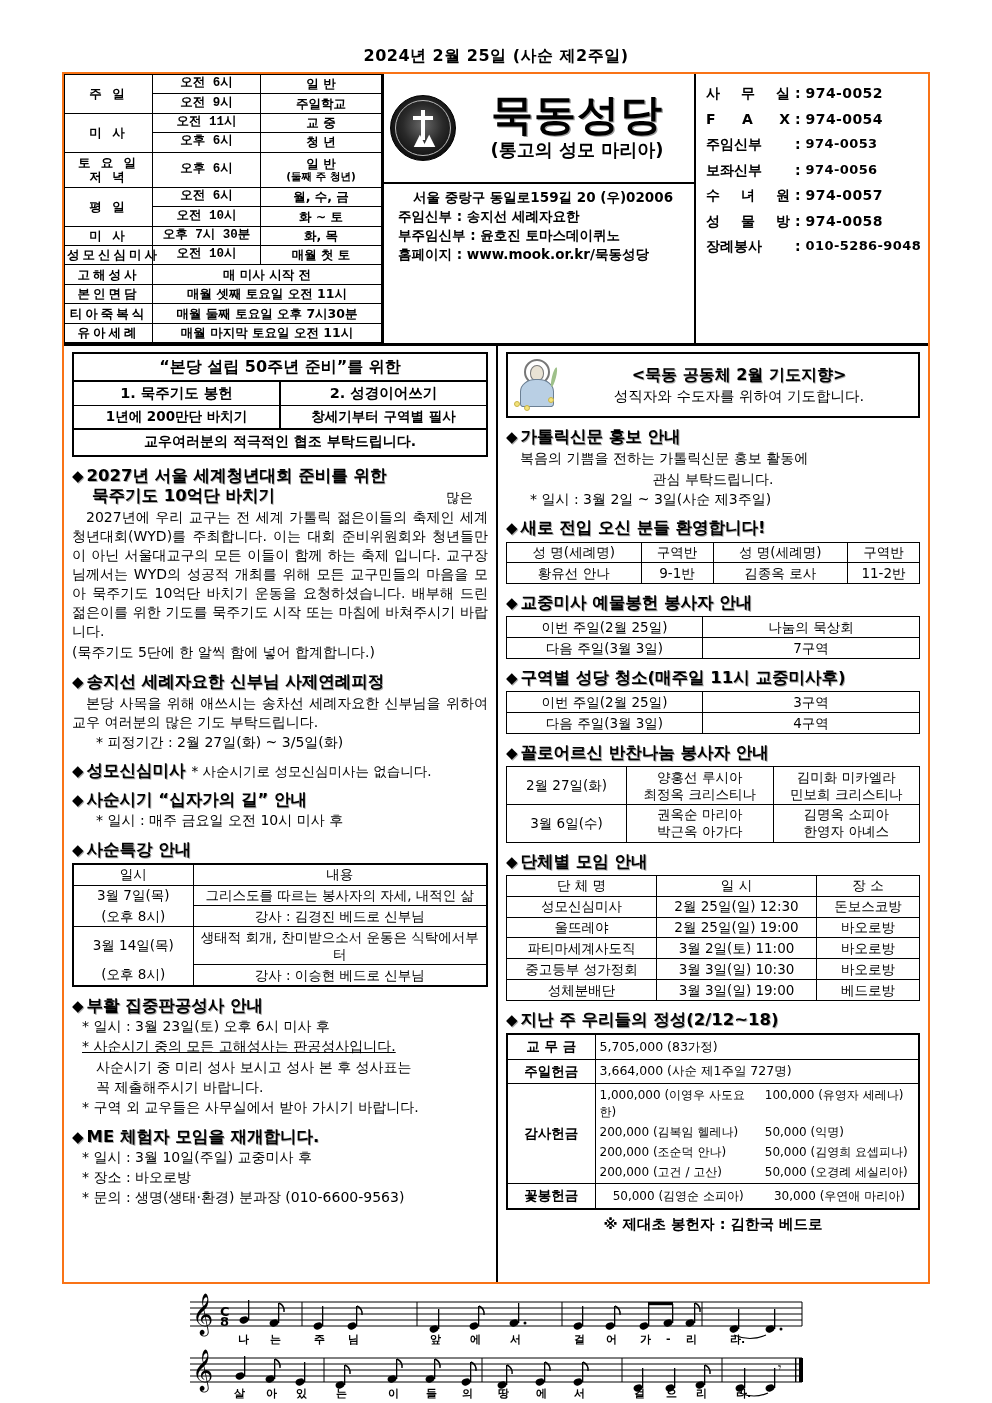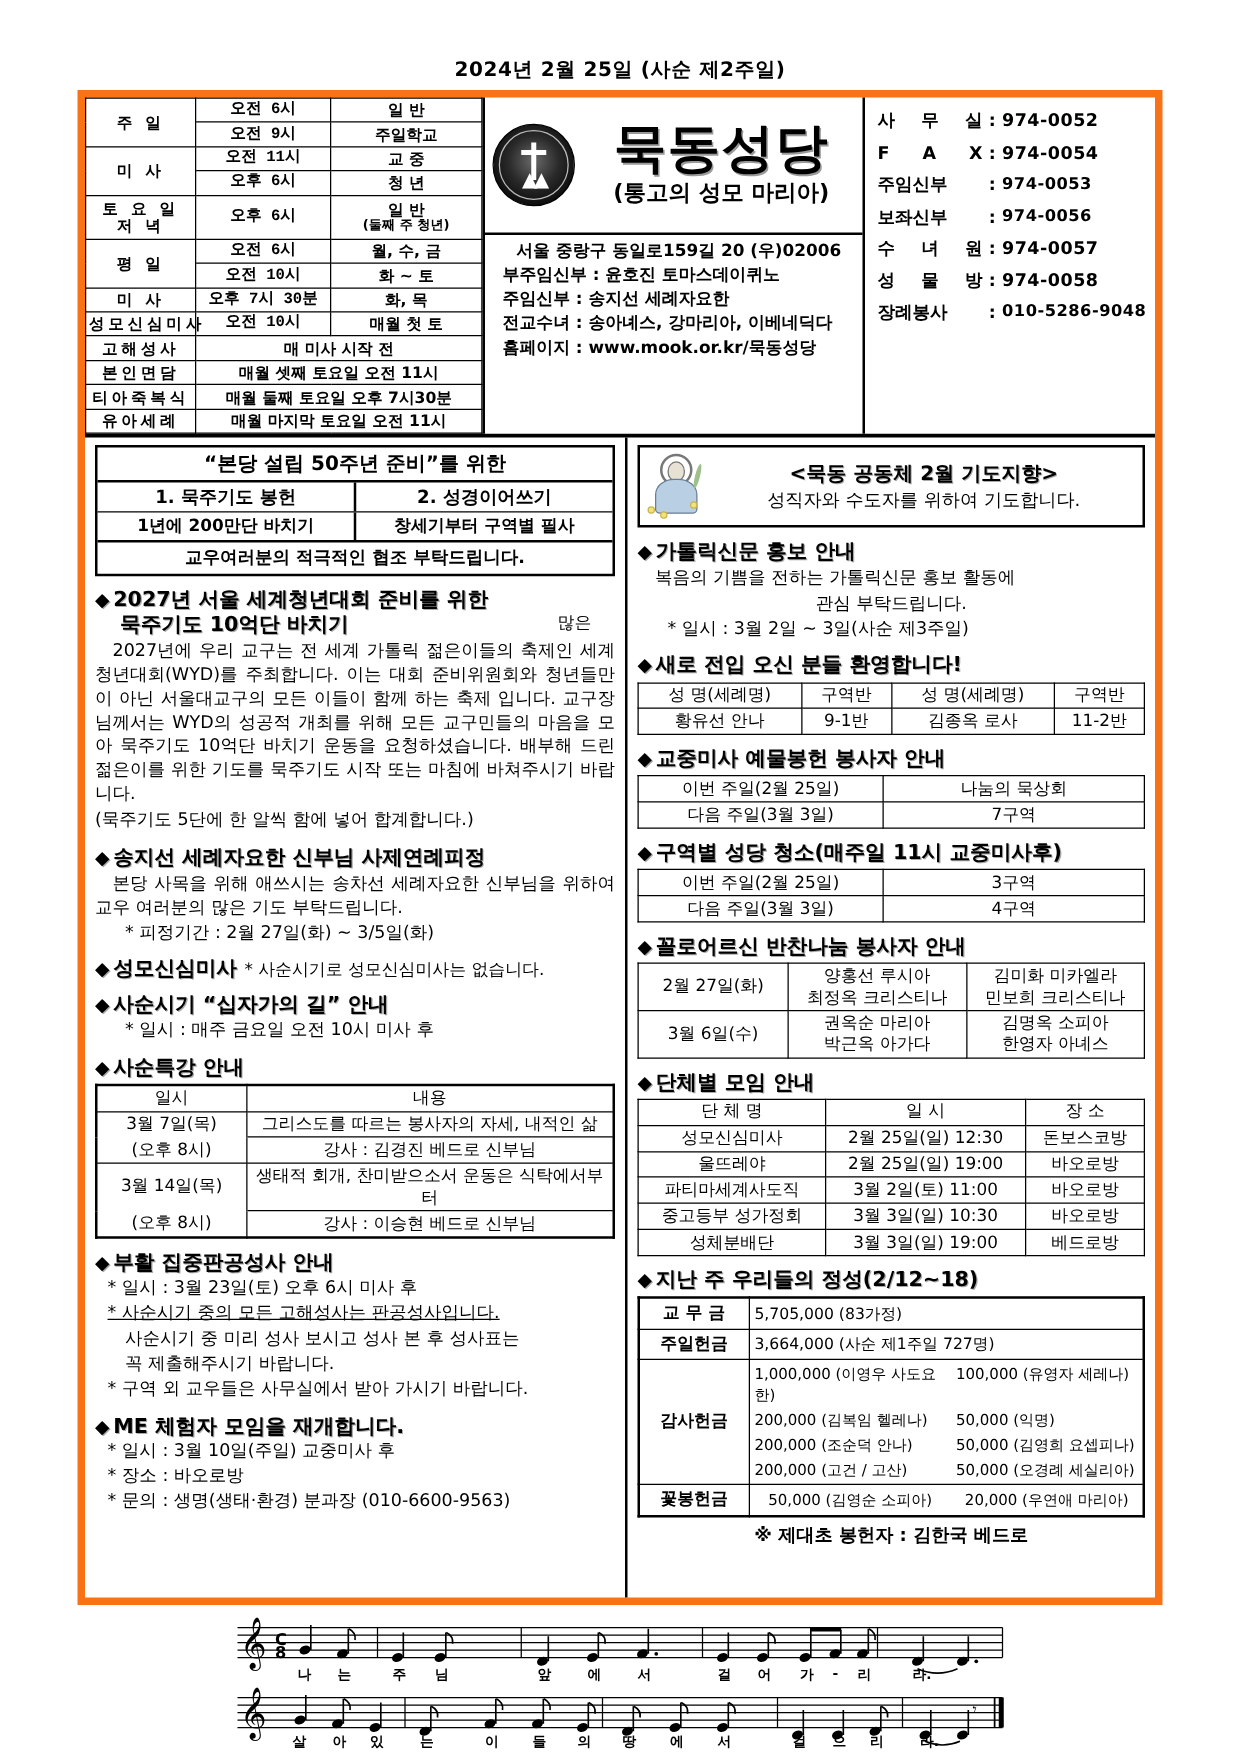--- a/index.html
+++ b/index.html
@@ -22,21 +22,21 @@
     letter-spacing: 0.5px;
     padding-top: 46px;
     padding-bottom: 6px;
   }
 
   
   .frame {
     position:absolute;
     left: 62px; top: 72px;
     width: 868px; height: 1212px;
-    border: 6px solid #f97316;
+    border: 2px solid #f97316;
   }
 
   
   .hdr {
     display:flex;
     height: 272px;
     border-bottom: 3px solid #000;
   }
 
   
@@ -309,23 +309,22 @@
             <div class="cross2"></div>
             <div class="mark">▲▲</div>
           </div>
           <div class="titlewrap">
             <div class="ch-name">묵동성당</div>
             <div class="ch-sub">(통고의 성모 마리아)</div>
           </div>
         </div>
         <div class="identbot">
           <div class="addr">서울 중랑구 동일로159길 20 (우)02006</div>
+          <div class="row">주임신부 : 송지선 세례자요한</div>
           <div class="row">부주임신부 : 윤호진 토마스데이퀴노</div>
-          <div class="row">주임신부 : 송지선 세례자요한</div>
-          <div class="row">전교수녀 : 송아녜스, 강마리아, 이베네딕다</div>
           <div class="row">홈페이지 : www.mook.or.kr/묵동성당</div>
         </div>
       </div>
 
       <div class="phones">
         <div class="prow">
           <span class="pk">
               <span>사</span>
               <span>무</span>
               <span>실</span>
@@ -635,21 +634,21 @@
                 <div>200,000 (고건 / 고산)</div>
                 <div class="r">50,000 (오경례 세실리아)</div>
               </div>
             </td>
           </tr>
           <tr>
             <td class="k">꽃봉헌금</td>
             <td>
               <div class="dongrid">
                 <div style="text-align:center">50,000 (김영순 소피아)</div>
-                <div class="r" style="text-align:center">20,000 (우연애 마리아)</div>
+                <div class="r" style="text-align:center">30,000 (우연애 마리아)</div>
               </div>
             </td>
           </tr>
         </tbody>
           </table>
         <div class="centernote">※ 제대초 봉헌자 : 김한국 베드로</div>
       </div>
     </div>
   </div>
 

